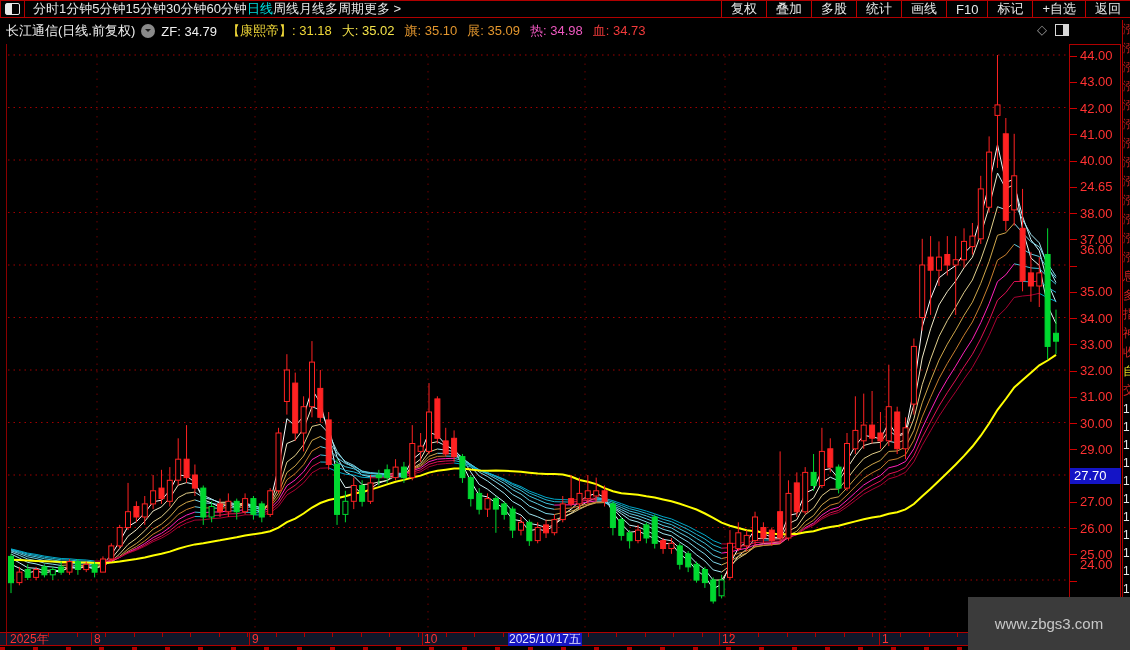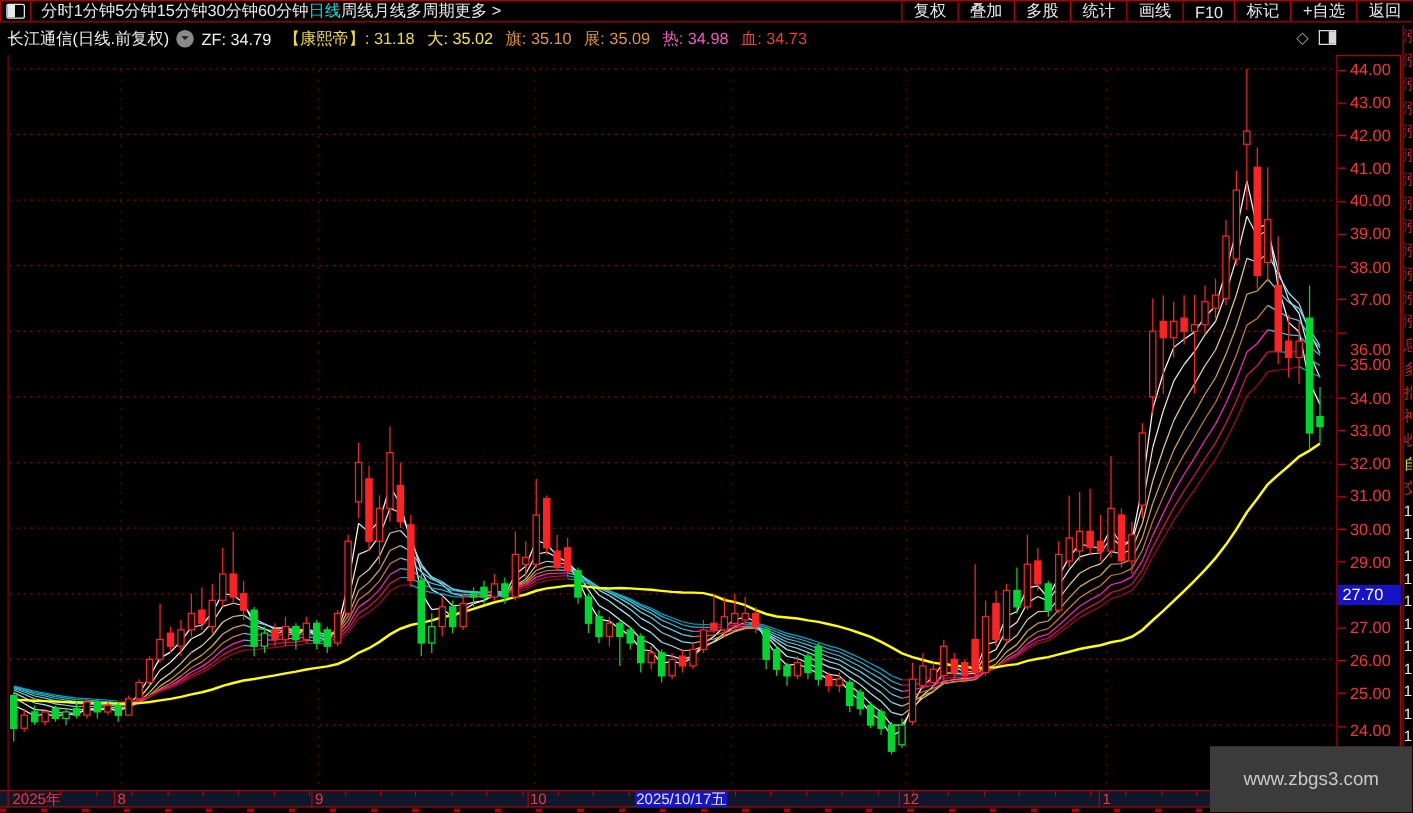--- a/index.html
+++ b/index.html
@@ -1400,27 +1400,27 @@
       <div class="pa-label" style="top: 3px; text-align: center;">44.00</div>
       <div class="pa-tick" style="top: 37px;"></div>
       <div class="pa-label" style="top: 29px;">43.00</div>
       <div class="pa-tick" style="top: 63px;"></div>
       <div class="pa-label" style="top: 56px;">42.00</div>
       <div class="pa-tick" style="top: 89px;"></div>
       <div class="pa-label" style="top: 82px;">41.00</div>
       <div class="pa-tick" style="top: 116px;"></div>
       <div class="pa-label" style="top: 108px;">40.00</div>
       <div class="pa-tick" style="top: 142px;"></div>
-      <div class="pa-label" style="top: 134px;">39.00</div>
+      <div class="pa-label" style="top: 134px;">24.65</div>
       <div class="pa-tick" style="top: 168px;"></div>
       <div class="pa-label" style="top: 161px;">38.00</div>
       <div class="pa-tick" style="top: 194px;"></div>
       <div class="pa-label" style="top: 187px;">37.00</div>
       <div class="pa-tick" style="top: 221px;"></div>
-      <div class="pa-label" style="top: 227px;">36.00</div>
+      <div class="pa-label" style="top: 197px;">36.00</div>
       <div class="pa-tick" style="top: 247px;"></div>
       <div class="pa-label" style="top: 239px;">35.00</div>
       <div class="pa-tick" style="top: 273px;"></div>
       <div class="pa-label" style="top: 266px;">34.00</div>
       <div class="pa-tick" style="top: 299px;"></div>
       <div class="pa-label" style="top: 292px;">33.00</div>
       <div class="pa-tick" style="top: 326px;"></div>
       <div class="pa-label" style="top: 318px;">32.00</div>
       <div class="pa-tick" style="top: 352px;"></div>
       <div class="pa-label" style="top: 344px;">31.00</div>
@@ -1428,21 +1428,21 @@
       <div class="pa-label" style="top: 371px;">30.00</div>
       <div class="pa-tick" style="top: 404px;"></div>
       <div class="pa-label" style="top: 397px;">29.00</div>
       <div class="pa-tick" style="top: 457px;"></div>
       <div class="pa-label" style="top: 449px;">27.00</div>
       <div class="pa-tick" style="top: 483px;"></div>
       <div class="pa-label" style="top: 476px;">26.00</div>
       <div class="pa-tick" style="top: 509px;"></div>
       <div class="pa-label" style="top: 502px;">25.00</div>
       <div class="pa-tick" style="top: 536px;"></div>
-      <div class="pa-label" style="top: 532px; text-align: center;">24.00</div>
+      <div class="pa-label" style="top: 512px; text-align: center;">24.00</div>
       <div id="price-tag" style="top: 423px;">27.70</div>
     </div>
 
   <div id="right-strip">
       <div class="rs-char">涨</div>
       <div class="rs-char">涨</div>
       <div class="rs-char">涨</div>
       <div class="rs-char">涨</div>
       <div class="rs-char">涨</div>
       <div class="rs-char">涨</div>

